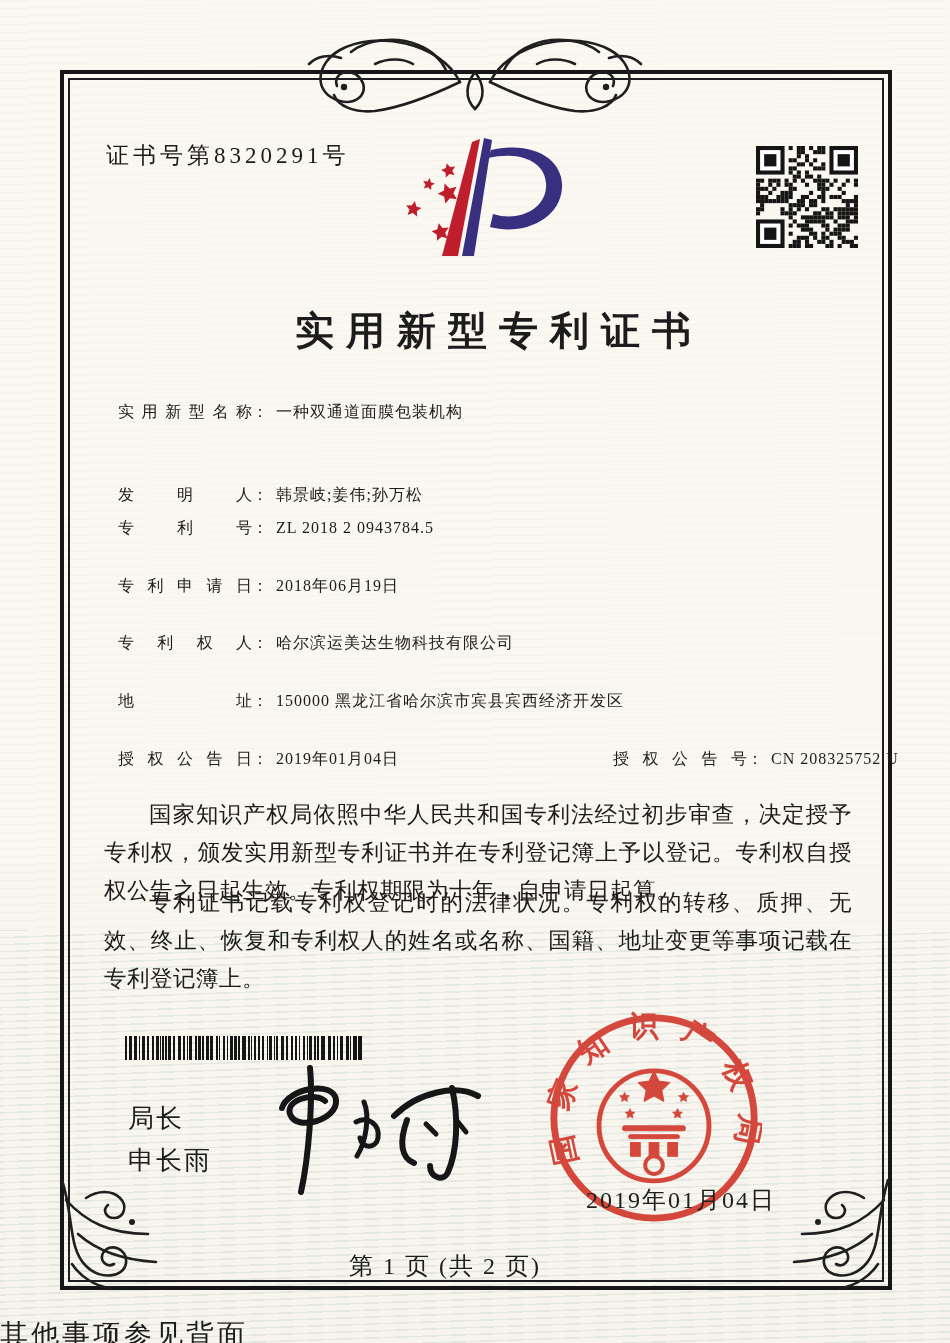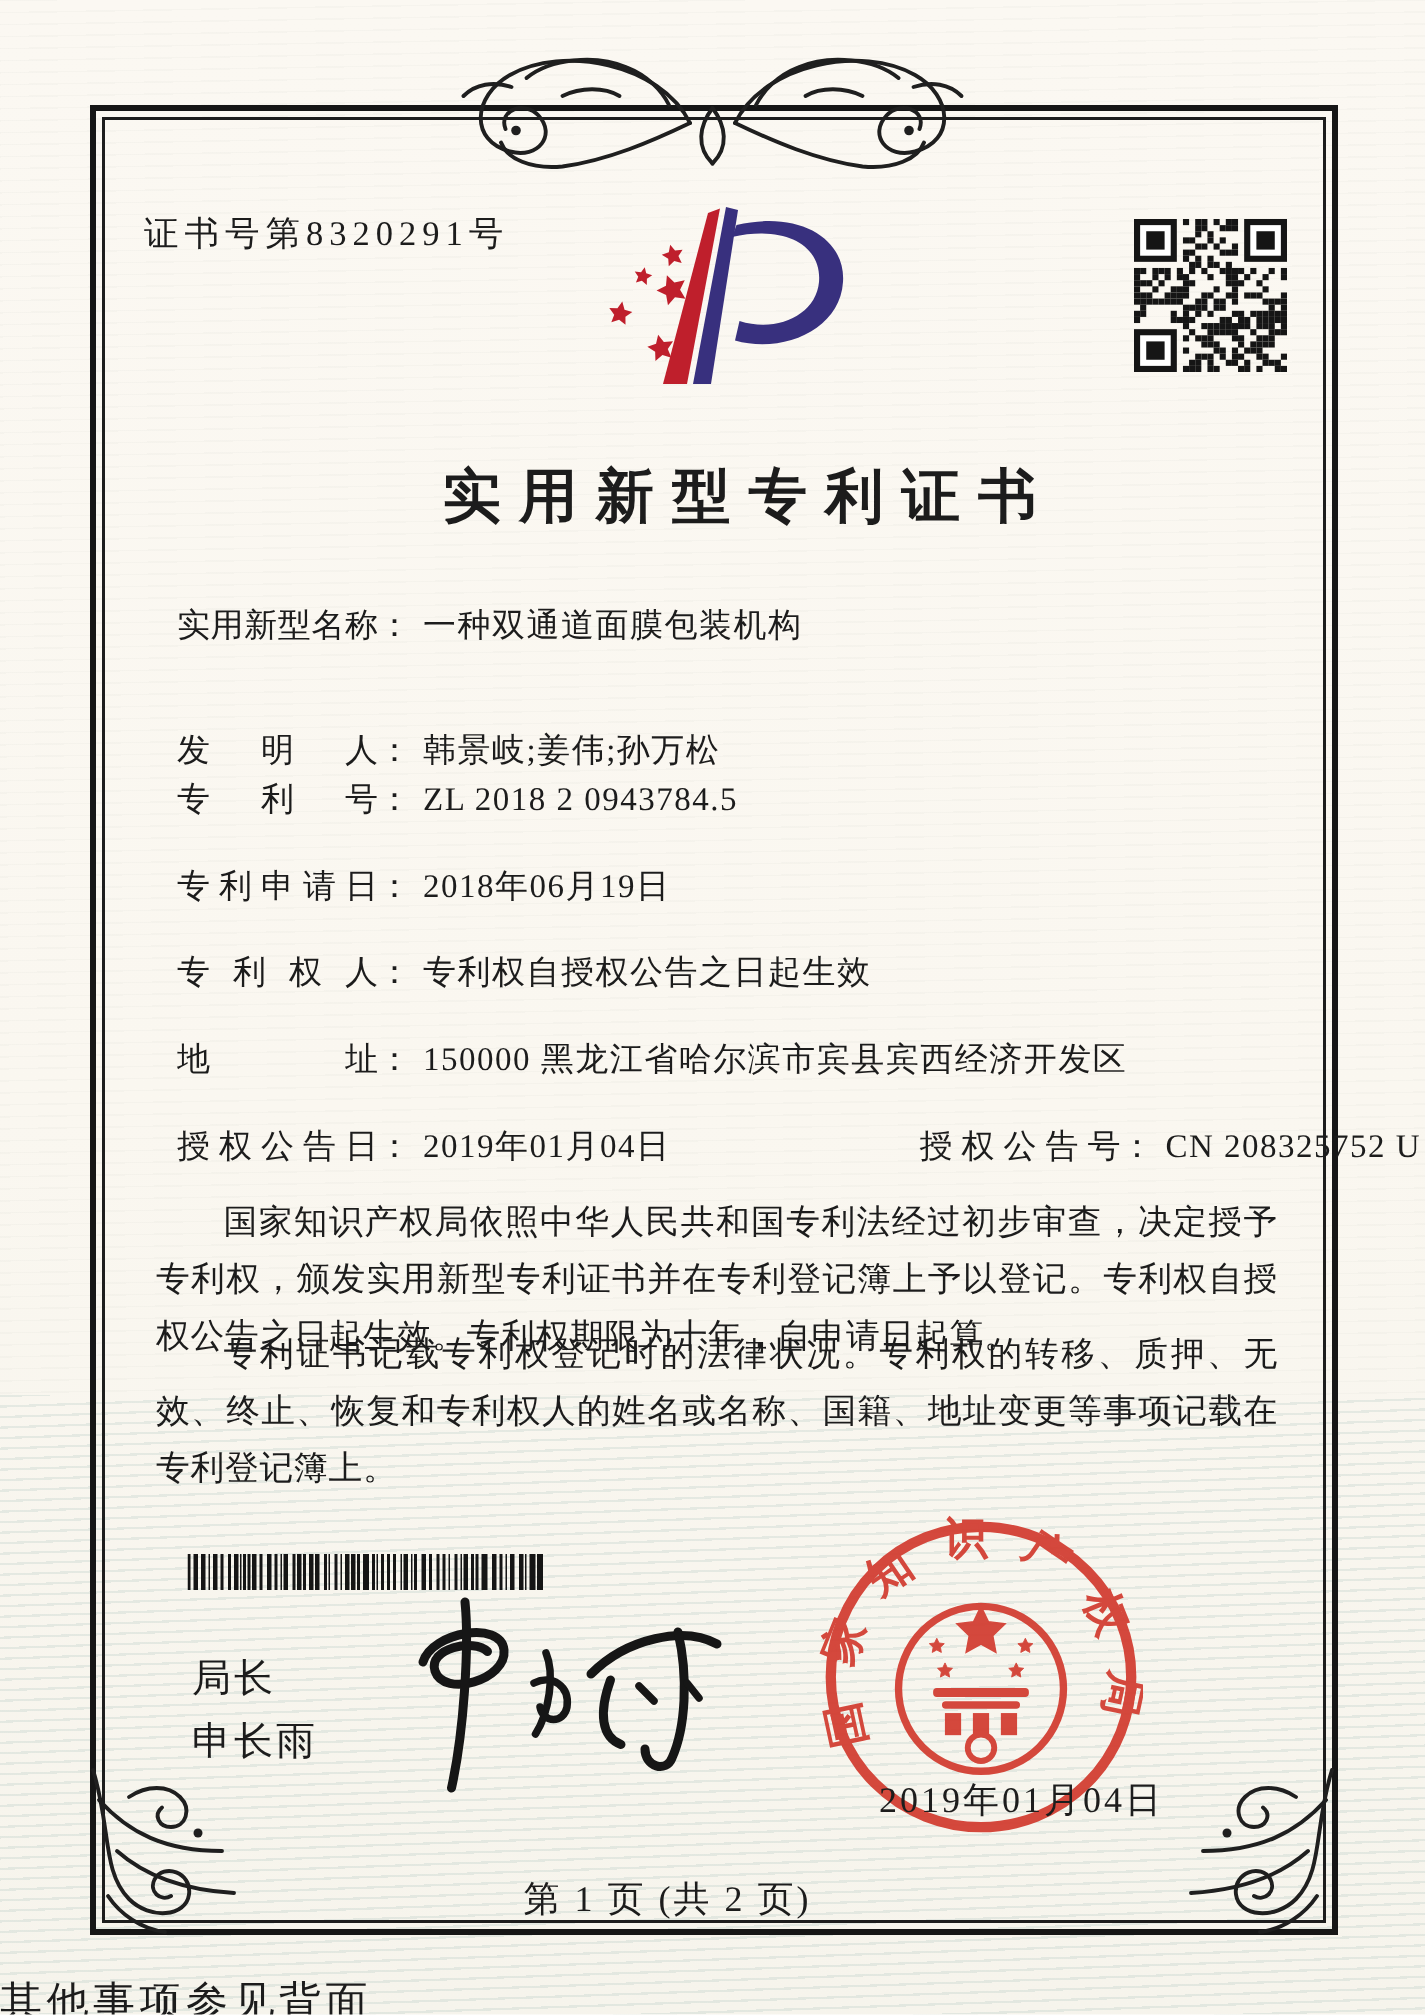--- a/index.html
+++ b/index.html
@@ -27,31 +27,31 @@
   .frame::before{
     content:"";position:absolute;left:-10px;top:-10px;right:-10px;bottom:-10px;
     border:4px solid #161616;
   }
   .ornament{position:absolute;pointer-events:none;}
   .ornament svg{display:block;}
   .orn-top{left:255px;top:24px;width:440px;height:92px;}
   .orn-bl{left:52px;top:1178px;width:110px;height:125px;}
   .orn-br{left:788px;top:1178px;width:110px;height:125px;}
 
-  .cert-no{position:absolute;left:96px;top:140px;font-size:23px;letter-spacing:4px;}
+  .cert-no{position:absolute;left:106px;top:140px;font-size:23px;letter-spacing:4px;}
   .logo{position:absolute;left:384px;top:128px;width:216px;height:138px;}
   .qr{position:absolute;left:756px;top:146px;width:102px;height:102px;}
   .qr svg{display:block;}
 
   .title{
     position:absolute;left:0;top:286px;width:950px;margin:18px;
     text-align:center;font-size:39px;font-weight:bold;letter-spacing:12px;text-indent:12px;
   }
 
-  .field-row{position:absolute;left:118px;font-size:22px;white-space:nowrap;}
+  .field-row{position:absolute;left:118px;font-size:16px;white-space:nowrap;}
   .field-label{
     display:inline-block;width:134px;text-align:justify;text-align-last:justify;
     vertical-align:bottom;
   }
   .field-colon{display:inline-block;margin-right:8px;}
   .field-value{letter-spacing:1px;}
   .grant-no{position:absolute;left:495px;top:0;}
 
   .para{
     position:absolute;left:104px;width:748px;font-size:22.5px;line-height:38px;
@@ -379,21 +379,21 @@
 <div class="field-row" style="top:485px">
   <span class="field-label">发明人</span><span class="field-colon">：</span><span class="field-value">韩景岐;姜伟;孙万松</span>
 </div>
 <div class="field-row" style="top:518px">
   <span class="field-label">专利号</span><span class="field-colon">：</span><span class="field-value">ZL 2018 2 0943784.5</span>
 </div>
 <div class="field-row" style="top:576px">
   <span class="field-label">专利申请日</span><span class="field-colon">：</span><span class="field-value">2018年06月19日</span>
 </div>
 <div class="field-row" style="top:633px">
-  <span class="field-label">专利权人</span><span class="field-colon">：</span><span class="field-value">专利权自授权公告之日起生效</span>
+  <span class="field-label">专利权人</span><span class="field-colon">：</span><span class="field-value">哈尔滨运美达生物科技有限公司</span>
 </div>
 <div class="field-row" style="top:691px">
   <span class="field-label">地址</span><span class="field-colon">：</span><span class="field-value">150000 黑龙江省哈尔滨市宾县宾西经济开发区</span>
 </div>
 
 <div class="field-row" style="top:749px;width:760px">
   <span class="field-label">授权公告日</span><span class="field-colon">：</span><span class="field-value">2019年01月04日</span>
   <span class="grant-no">
     <span class="field-label">授权公告号</span><span class="field-colon">：</span><span class="field-value">CN 208325752 U</span>
   </span>

